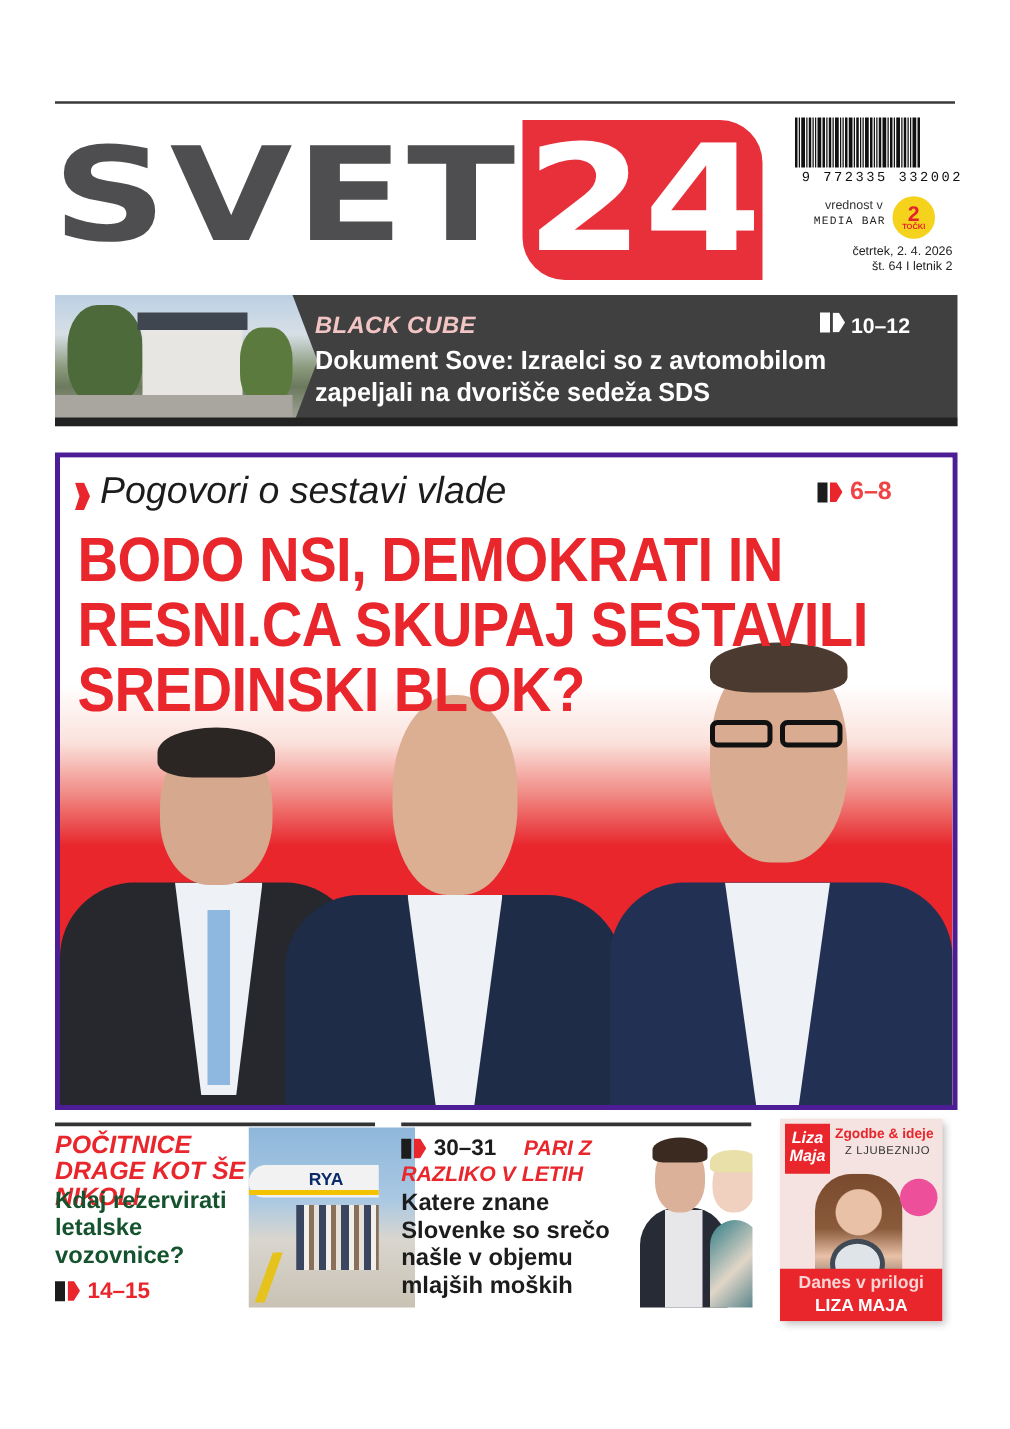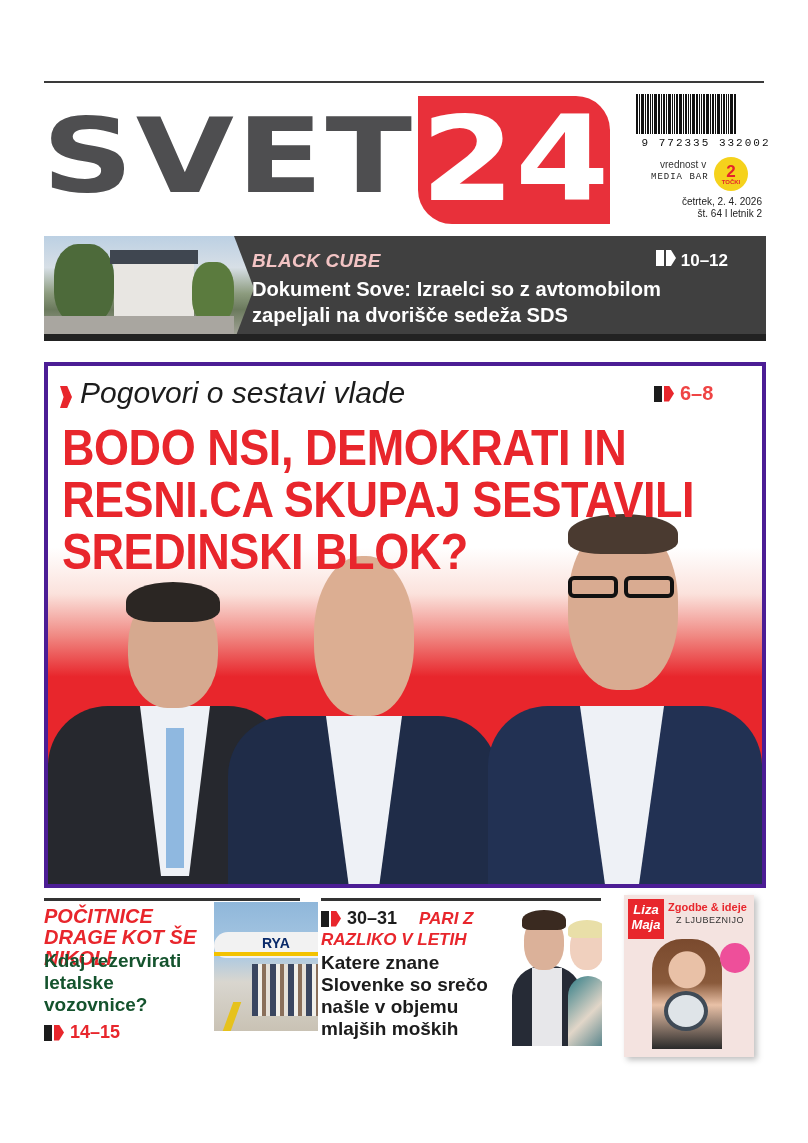--- a/index.html
+++ b/index.html
@@ -51,21 +51,21 @@
   .shirt{position:absolute;background:#eef1f6;clip-path:polygon(0 0,100% 0,70% 100%,30% 100%);}
   .head{position:absolute;border-radius:48% 48% 44% 44%;background:#d6a98f;}
   .hair{position:absolute;border-radius:50% 50% 30% 30%;}
   .glasses{position:absolute;height:22px;border:4px solid #111;border-radius:6px;box-sizing:border-box;}
   
   .b-line1{left:44px;top:898px;width:256px;height:3px;background:#333;}
   .b-line2{left:321px;top:898px;width:280px;height:3px;background:#333;}
   .b1-kicker{left:44px;top:906px;width:160px;font-style:italic;font-weight:bold;font-size:20px;line-height:21px;color:#e8262c;}
   .b1-title{left:44px;top:950px;width:160px;font-weight:bold;font-size:19px;line-height:22px;color:#14532d;}
   .b1-page{left:44px;top:1022px;font-weight:bold;font-size:18px;color:#e8262c;display:flex;align-items:center;gap:6px;}
-  .b1-photo{left:214px;top:902px;width:104px;height:129px;background:linear-gradient(180deg,#8fb7da 0%,#a9c8e3 40%,#d9d6cf 62%,#c9c2b4 100%);overflow:hidden;}
+  .b1-photo{left:199px;top:902px;width:104px;height:144px;background:linear-gradient(180deg,#8fb7da 0%,#a9c8e3 40%,#d9d6cf 62%,#c9c2b4 100%);overflow:hidden;padding-left:29px;}
   .plane{left:0;top:30px;width:104px;height:26px;background:#f2f2f2;border-radius:14px 0 0 12px;}
   .plane-txt{left:48px;top:33px;font-weight:bold;font-size:14px;color:#0a2a6a;}
   .plane-stripe{left:0;top:50px;width:104px;height:4px;background:#f3c200;}
   .crowd{left:38px;top:62px;width:66px;height:52px;background:repeating-linear-gradient(90deg,#3a4660 0 6px,#f1efe9 6px 10px,#8a6f5a 10px 14px,#e5e0d8 14px 18px);}
   .runway{left:12px;top:100px;width:8px;height:40px;background:#e6c21c;transform:skewX(-20deg);}
   .b2-page{left:321px;top:908px;font-weight:bold;font-size:18px;color:#1c1c1c;display:flex;align-items:center;gap:6px;}
   .b2-kicker{left:321px;top:908px;width:190px;font-style:italic;font-weight:bold;font-size:17px;line-height:21px;color:#e8262c;text-indent:98px;}
   .b2-title{left:321px;top:952px;width:190px;font-weight:bold;font-size:19px;line-height:22px;color:#1c1c1c;}
   .b2-photo{left:482px;top:906px;width:120px;height:140px;overflow:hidden;}
   .liza{left:624px;top:895px;width:130px;height:162px;background:#f4e3e0;box-shadow:3px 3px 6px rgba(0,0,0,.25);overflow:hidden;}
@@ -231,13 +231,17 @@
 <div class="abs liza">
   <div class="abs liza-woman"></div>
   <div class="abs liza-scale"></div>
   <div class="abs liza-badge"></div>
   <div class="abs liza-logo">
     <div>Liza</div>
     <div>Maja</div>
   </div>
   <div class="abs liza-tag1">Zgodbe &amp; ideje</div>
   <div class="abs liza-tag2">Z LJUBEZNIJO</div>
+  <div class="abs liza-banner">
+    <div class="l1">Danes v prilogi</div>
+    <div class="l2">LIZA MAJA</div>
+  </div>
 </div>
 
 </body></html>

